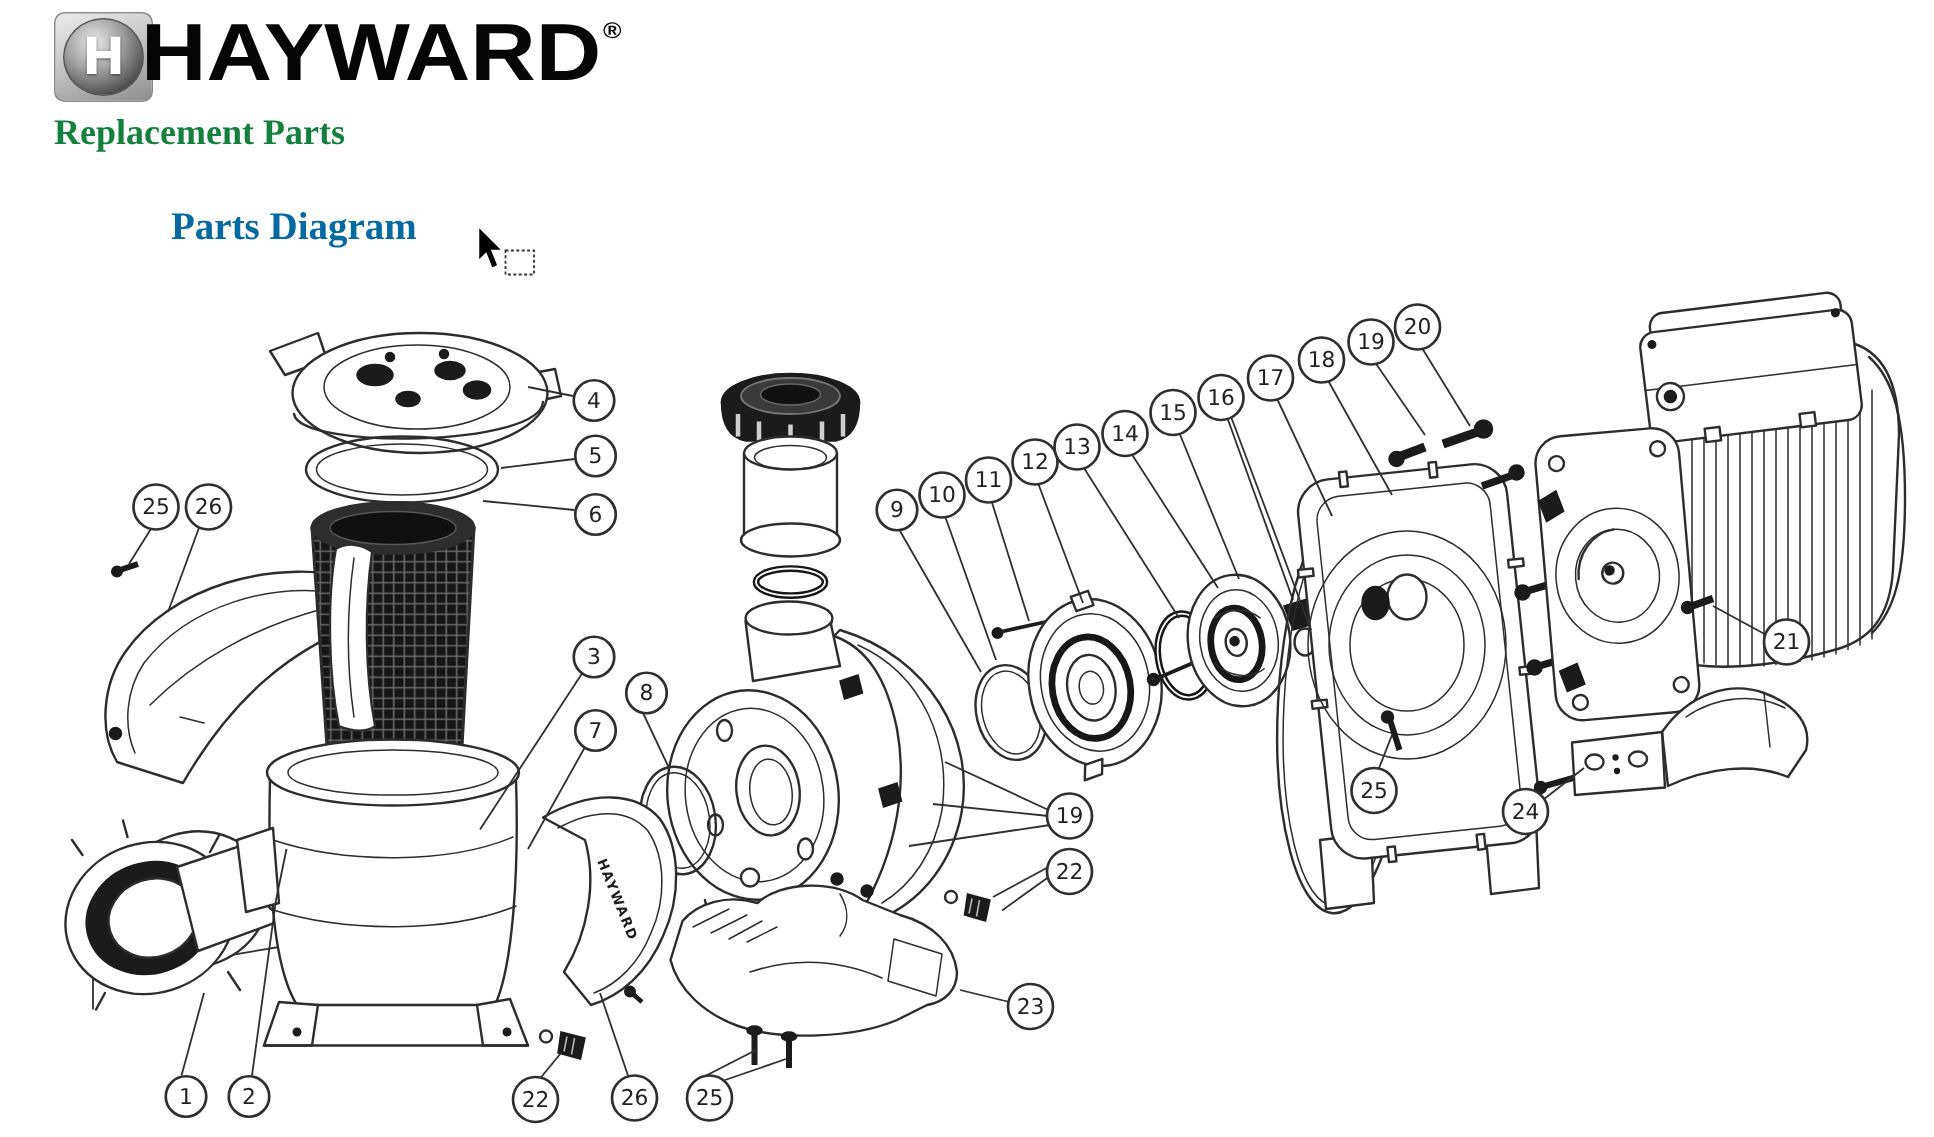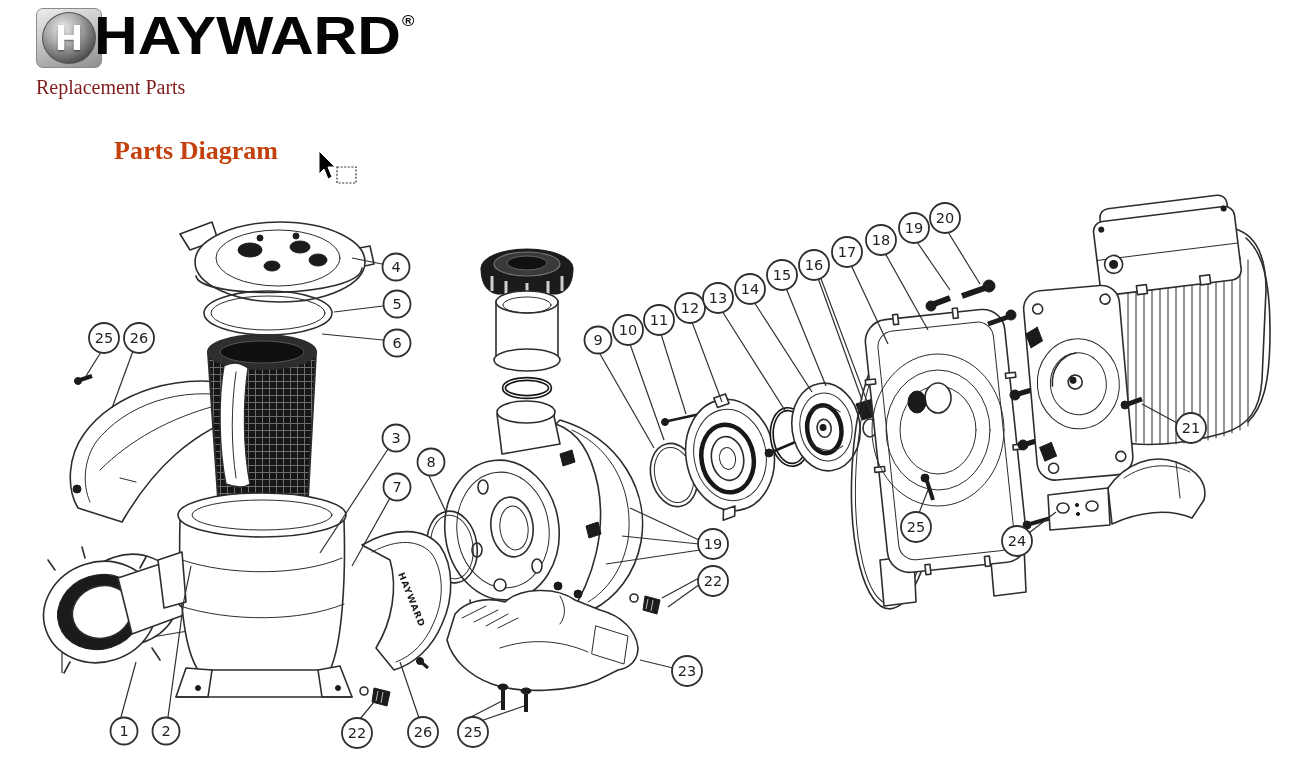--- a/index.html
+++ b/index.html
@@ -12,23 +12,23 @@
   .logo-circle{width:52px;height:50px;border-radius:50%;
     background:radial-gradient(circle at 38% 30%,#e9e9e9 0%,#a5a5a5 38%,#4a4a4a 78%,#1f1f1f 100%);
     display:flex;align-items:center;justify-content:center;border:1px solid #555;}
   .logo-h{color:#ffffff;font-weight:bold;font-size:34px;line-height:1;
     font-family:"DejaVu Sans",sans-serif;text-shadow:0 1px 2px rgba(0,0,0,.55);}
   .brand{position:absolute;left:94px;top:4px;font-size:54px;font-weight:bold;color:#050505;
     letter-spacing:0px;transform:scaleX(1.12);transform-origin:0 0;white-space:nowrap;
     font-family:"Liberation Sans",sans-serif;}
   .brand sup{font-size:15px;vertical-align:28px;margin-left:1px;}
   .page-title{position:absolute;left:36px;top:76px;font-family:"Liberation Serif",serif;
-    font-weight:normal;font-size:20px;color:#7f1d1d;}
+    font-weight:bold;font-size:24px;color:#15803d;}
   .page-subtitle{position:absolute;left:114px;top:136px;font-family:"Liberation Serif",serif;
-    font-weight:bold;font-size:26px;color:#c2410c;}
+    font-weight:bold;font-size:26px;color:#0369a1;}
   
   #diagram-wrap{position:absolute;left:0;top:0;width:1289px;height:758px;}
   .art{stroke:#2d2d2d;fill:none;stroke-width:1.6;stroke-linecap:round;stroke-linejoin:round;}
   .w{fill:#ffffff;}
   .d{fill:#1b1b1b;stroke:#1b1b1b;}
   .thin{stroke-width:1;}
   .oring{stroke:#171717;stroke-width:4.5;fill:none;}
   .oring-in{stroke:#ffffff;stroke-width:1.2;fill:none;}
   .leader{stroke:#2f2f2f;stroke-width:1.2;fill:none;}
   .callout-circle{fill:#ffffff;stroke:#2f2f2f;stroke-width:1.8;}

